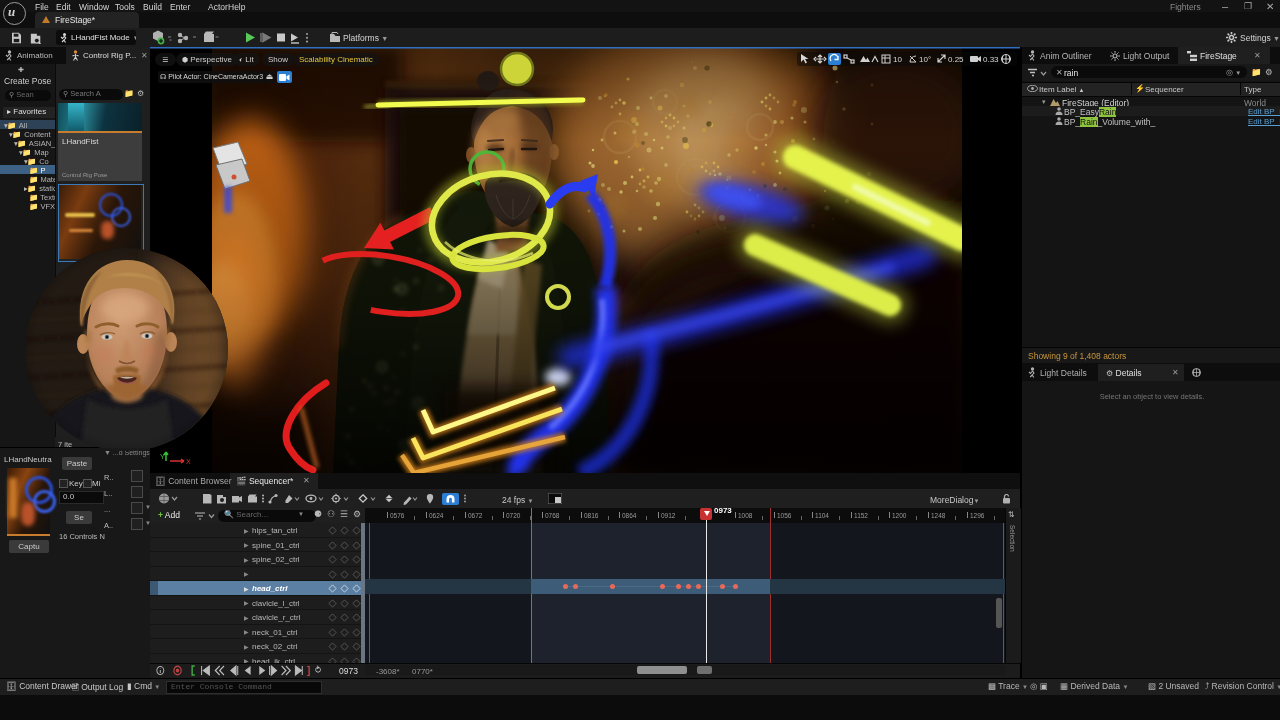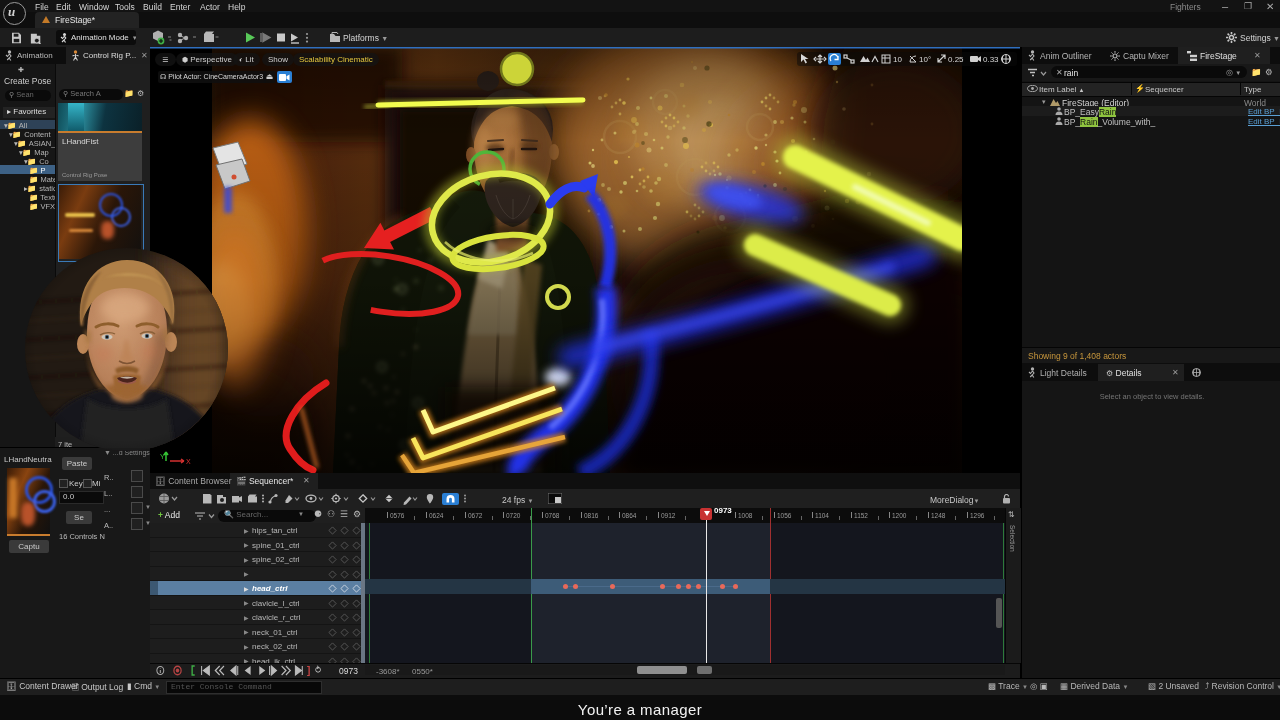--- a/index.html
+++ b/index.html
@@ -19,21 +19,21 @@
 
   <div class="abs" style="left:3px;top:2px;width:21px;height:21px;border-radius:50%;background:#111;border:1.5px solid #9a9a9a;"></div>
   <div class="abs" style="left:8px;top:4px;color:#d0d0d0;font-size:13px;font-weight:bold;font-style:italic;font-family:'Liberation Serif',serif;">u</div>
 
   <div class="abs txt" style="left:35px;top:2px;">File</div>
   <div class="abs txt" style="left:56px;top:2px;">Edit</div>
   <div class="abs txt" style="left:79px;top:2px;">Window</div>
   <div class="abs txt" style="left:115px;top:2px;">Tools</div>
   <div class="abs txt" style="left:143px;top:2px;">Build</div>
   <div class="abs txt" style="left:170px;top:2px;">Enter</div>
-  <div class="abs txt" style="left:200px;top:2px;">Actor</div>
+  <div class="abs txt" style="left:208px;top:2px;">Actor</div>
   <div class="abs txt" style="left:228px;top:2px;">Help</div>
   <div class="abs txt dim" style="left:1170px;top:2px;">Fighters</div>
   <div class="abs dim" style="left:1222px;top:0px;font-size:11px;color:#aaa;">–</div>
   <div class="abs dim" style="left:1244px;top:1px;font-size:9px;color:#aaa;">❐</div>
   <div class="abs dim" style="left:1266px;top:1px;font-size:10px;color:#aaa;">✕</div>
 
   <div class="abs" style="left:35px;top:12px;width:104px;height:16px;background:#232323;border-radius:4px 4px 0 0;"></div>
   <div class="abs" style="left:42px;top:16px;width:0;height:0;border-left:4px solid transparent;border-right:4px solid transparent;border-bottom:7px solid #c47a28;"></div>
   <div class="abs txt" style="left:55px;top:15px;color:#e8e8e8;">FireStage*</div>
 
@@ -44,21 +44,21 @@
     <path d="M23 2 h7 v2.5 h4 v9 h-11 z" fill="#c8c8c8"></path>
       <circle cx="30" cy="10" r="2.8" fill="#1d1d1d"></circle>
       <circle cx="30" cy="10" r="2.8" fill="none" stroke="#c8c8c8" stroke-width="1"></circle>
       <path d="M32 12 l2.5 2.5" stroke="#c8c8c8" stroke-width="1.4"></path>
   </svg>
   <div class="abs" style="left:56px;top:30px;width:80px;height:15px;background:#0c0c0c;border-radius:3px;display:flex;align-items:center;overflow:hidden;">
     <svg width="8" height="10" viewBox="0 0 8 10" style="margin-left:4px;flex:none;">
         <circle cx="4.5" cy="1.6" r="1.5" fill="#d8d8d8"></circle>
         <path d="M4.5 3.2 L2.5 5.5 L1 4 M4.5 3.2 L5.8 5 L4 7 L5.5 9.5 M4 7 L2 9" stroke="#d8d8d8" stroke-width="1.1" fill="none"></path>
       </svg>
-    <span style="color:#e0e0e0;font-size:8px;margin-left:3px;">Animation Mode</span>
+    <span style="color:#e0e0e0;font-size:8px;margin-left:3px;">LHandFist Mode</span>
     <span style="color:#999;font-size:6px;margin-left:3px;">▼</span>
   </div>
   <svg class="abs" style="left:148px;top:30px;" width="90" height="16" viewBox="0 0 90 16">
     <path d="M5 3 l5 -2.5 5 2.5 v5.5 l-5 2.5 -5 -2.5 z" fill="#b0b0b0"></path>
       <circle cx="13" cy="11" r="3.4" fill="#3fae46"></circle>
       <path d="M13 9 v4 M11 11 h4" stroke="#0c0c0c" stroke-width="1.1"></path>
     <path d="M20 7 l3 0" stroke="#888" stroke-width="1"></path>
       <path d="M21.5 10 l2 0" stroke="#888" stroke-width="1"></path>
     <circle cx="32" cy="5" r="2.2" fill="#b0b0b0"></circle>
       <circle cx="38" cy="8" r="2.2" fill="#b0b0b0"></circle>
@@ -576,21 +576,21 @@
         <circle cx="4.5" cy="2" r="1.7" fill="#b5b5b5"></circle>
         <path d="M4.5 4 L2.5 6.5 L1 5 M4.5 4 L6 6 L4.2 8 L5.8 10.5 M4.2 8 L2.2 10" stroke="#b5b5b5" stroke-width="1.1" fill="none"></path>
       </svg>
     <div class="abs" style="left:18px;top:4px;color:#b5b5b5;font-size:8.5px;">Anim Outliner</div>
     <svg class="abs" style="left:88px;top:4px;" width="10" height="10" viewBox="0 0 10 10">
         <circle cx="5" cy="5" r="2" fill="none" stroke="#b5b5b5" stroke-width="1.2"></circle>
         <g stroke="#b5b5b5" stroke-width="1">
           <path d="M5 0 v1.8 M5 8.2 v1.8 M0 5 h1.8 M8.2 5 h1.8 M1.5 1.5 l1.2 1.2 M7.3 7.3 l1.2 1.2 M8.5 1.5 l-1.2 1.2 M2.7 7.3 l-1.2 1.2"></path>
         </g>
       </svg>
-    <div class="abs" style="left:101px;top:4px;color:#b5b5b5;font-size:8.5px;">Captu Mixer</div>
+    <div class="abs" style="left:101px;top:4px;color:#b5b5b5;font-size:8.5px;">Light Output</div>
     <svg class="abs" style="left:165px;top:4px;" width="10" height="10" viewBox="0 0 10 10">
         <g fill="#d0d0d0">
           <rect x="0" y="0" width="4" height="2.4"></rect>
           <rect x="3" y="3.8" width="7" height="2.4"></rect>
           <rect x="3" y="7.6" width="7" height="2.4"></rect>
         </g>
       </svg>
     <div class="abs" style="left:178px;top:4px;color:#e0e0e0;font-size:8.5px;">FireStage</div>
     <div class="abs" style="left:232px;top:4px;color:#999;font-size:8px;">✕</div>
 
@@ -895,38 +895,37 @@
       <path d="M134 1 l6 4.5 -6 4.5 z M132 1 v9" fill="#bbb" stroke="#bbb" stroke-width="1.2"></path>
       <path d="M146 1 l5 4.5 -5 4.5 M151 1 l5 4.5 -5 4.5" fill="none" stroke="#bbb" stroke-width="1.4"></path>
       <path d="M162 1 l7 4.5 -7 4.5 z M170 1 v9" fill="#bbb" stroke="#bbb" stroke-width="1.2"></path>
     </svg>
     <path></path>
     <div class="abs" style="left:157px;top:192px;color:#c84444;font-size:10px;font-weight:bold;">]</div>
     <div class="abs" style="left:165px;top:192px;color:#bbb;font-size:9px;">⥁</div>
     <div class="abs" style="left:215px;top:192px;width:640px;height:10px;background:#191919;"></div>
     <div class="abs" style="left:189px;top:193px;color:#ddd;font-size:8.5px;">0973</div>
     <div class="abs" style="left:226px;top:193.5px;color:#999;font-size:8px;">-3608*</div>
-    <div class="abs" style="left:262px;top:193.5px;color:#999;font-size:8px;">0550*</div>
+    <div class="abs" style="left:262px;top:193.5px;color:#999;font-size:8px;">0770*</div>
     <div class="abs" style="left:487px;top:193px;width:50px;height:8px;background:#8f8f8f;border-radius:2px;"></div>
     <div class="abs" style="left:547px;top:193px;width:15px;height:8px;background:#6f6f6f;border-radius:2px;"></div>
   </div>
 
   <div class="abs" style="left:0;top:678px;width:1280px;height:17px;background:#1e1e1e;border-top:1px solid #000;"></div>
   <div class="abs" style="left:6px;top:681px;color:#c8c8c8;font-size:8.5px;">🗄 Content Drawer</div>
   <div class="abs" style="left:72px;top:681px;color:#c8c8c8;font-size:8.5px;">🖹 Output Log</div>
   <div class="abs" style="left:127px;top:681px;color:#c8c8c8;font-size:8.5px;">▮ Cmd <span style="font-size:6px;color:#888;">▼</span></div>
   <div class="abs" style="left:166px;top:681px;width:150px;height:11px;background:#080808;border:1px solid #2e2e2e;color:#555;font-size:8px;font-family:'Liberation Mono',monospace;padding-left:4px;">Enter Console Command</div>
   <div class="abs" style="left:988px;top:681px;color:#b8b8b8;font-size:8.5px;">▩ Trace <span style="font-size:6px;color:#888;">▼</span></div>
   <div class="abs" style="left:1030px;top:681px;color:#b8b8b8;font-size:8.5px;">◎ ▣</div>
   <div class="abs" style="left:1060px;top:681px;color:#b8b8b8;font-size:8.5px;">▦ Derived Data <span style="font-size:6px;color:#888;">▼</span></div>
   <div class="abs" style="left:1148px;top:681px;color:#b8b8b8;font-size:8.5px;">▧ 2 Unsaved</div>
   <div class="abs" style="left:1205px;top:681px;color:#b8b8b8;font-size:8.5px;">⤴ Revision Control <span style="font-size:6px;color:#888;">▼</span></div>
 
   <div class="abs" style="left:0;top:695px;width:1280px;height:25px;background:#0c0c0c;"></div>
-  <div class="abs" style="left:0;top:701px;width:1280px;text-align:center;color:#f2f2f2;font-size:15px;letter-spacing:.4px;">You’re a manager</div>
 
   <div class="abs pill" style="left:155px;top:53px;width:9px;justify-content:center;font-size:7px;">☰</div>
   <div class="abs pill" style="left:176px;top:53px;font-size:8px;"><span style="font-size:7px;margin-right:2px;">⬢</span>Perspective</div>
   <div class="abs pill" style="left:233px;top:53px;font-size:8px;"><span style="font-size:7px;margin-right:2px;">◐</span>Lit</div>
   <div class="abs pill" style="left:262px;top:53px;font-size:8px;">Show</div>
   <div class="abs pill" style="left:293px;top:53px;font-size:8px;color:#e3c63e;">Scalability Cinematic</div>
   <div class="abs" style="left:158px;top:71px;width:104px;height:12px;background:rgba(15,15,15,.85);border-radius:2px;color:#d8d8d8;font-size:7px;line-height:12px;padding:0 2px;overflow:hidden;">☊ Pilot Actor: CineCameraActor3</div>
   <div class="abs" style="left:264px;top:71px;width:11px;height:12px;color:#ccc;font-size:8px;background:rgba(15,15,15,.8);text-align:center;line-height:12px;">⏏</div>
   <div class="abs" style="left:277px;top:71px;width:15px;height:12px;background:#2a7fd4;border-radius:2px;"></div>
   <svg class="abs" style="left:279px;top:74px;" width="11" height="7" viewBox="0 0 11 7">

